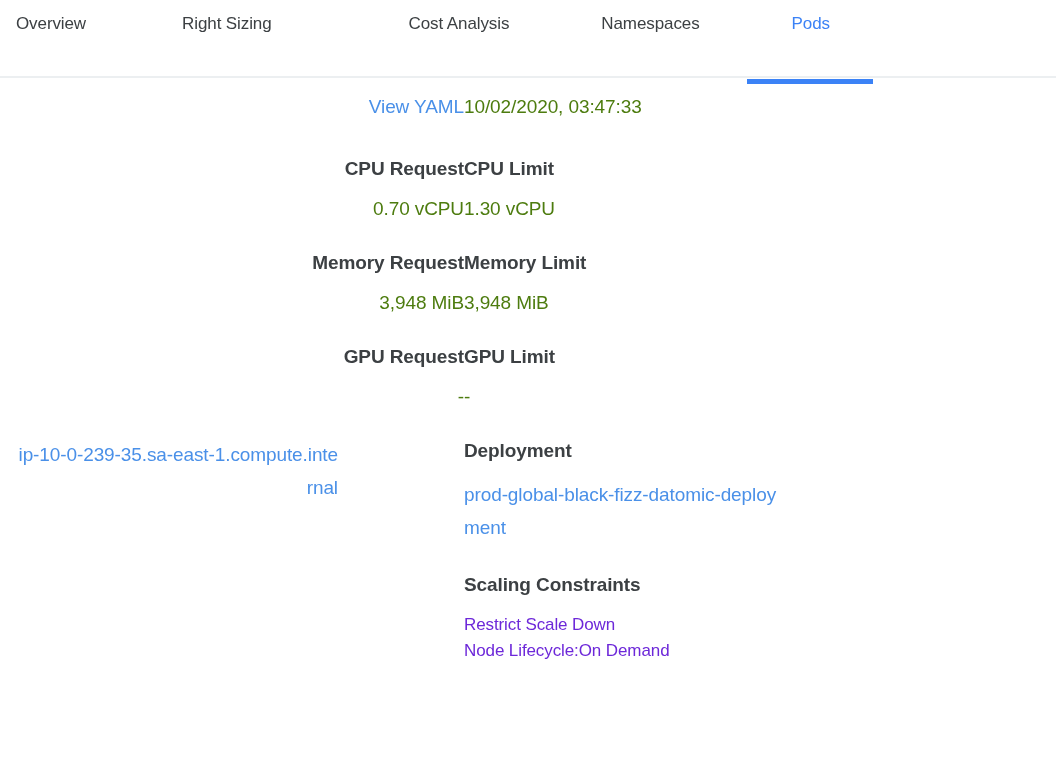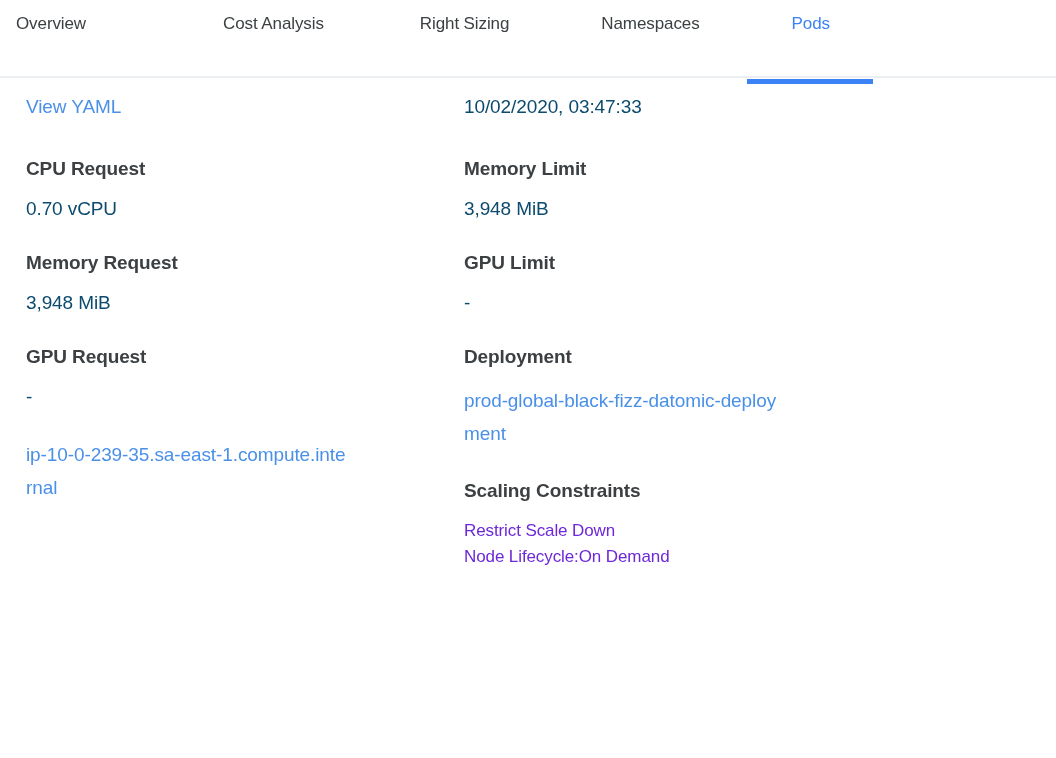--- a/index.html
+++ b/index.html
@@ -56,36 +56,36 @@
   }
 
   
   .content {
     position: relative;
     padding-top: 16px;
   }
   .cols {
     display: flex;
   }
-  .col-left  { width: 464px; padding-left: 26px; box-sizing: border-box; }
+  .col-left  { width: 464px; padding-left: 14px; box-sizing: border-box; text-align: right; }
   .col-right { width: 592px; padding-left: 0px;  box-sizing: border-box; }
 
   .field { margin-bottom: 28px; }
 
   .flabel {
     font-size: 19px;
     font-weight: bold;
     color: #3c4043;
     line-height: 26px;
     margin-bottom: 14px;
     letter-spacing: -0.1px;
   }
   .fvalue {
     font-size: 19px;
-    color: #0c4a6e;
+    color: #4d7c0f;
     line-height: 26px;
     letter-spacing: -0.1px;
   }
   .flink {
     font-size: 19px;
     color: #4a90e8;
     line-height: 33px;
     letter-spacing: -0.1px;
     cursor: pointer;
     display: inline-block;
@@ -103,22 +103,22 @@
     line-height: 26px;
     letter-spacing: -0.1px;
   }
 </style>
 </head>
 <body>
 
 <div class="tabbar">
   <div class="tabs">
     <div class="tab t0">Overview</div>
+    <div class="tab t2">Right Sizing</div>
     <div class="tab t1">Cost Analysis</div>
-    <div class="tab t2">Right Sizing</div>
     <div class="tab t3">Namespaces</div>
     <div class="tab t4 active">Pods</div>
   </div>
 </div>
 
 <div class="content">
   <div class="cols">
 
     <div class="col-left">
 
@@ -148,20 +148,24 @@
       </div>
 
     </div>
 
     <div class="col-right">
 
       <div class="field topline">
         <span class="fvalue">10/02/2020, 03:47:33</span>
       </div>
 
+      <div class="field">
+        <div class="flabel">CPU Limit</div>
+        <div class="fvalue">1.30 vCPU</div>
+      </div>
 
       <div class="field">
         <div class="flabel">Memory Limit</div>
         <div class="fvalue">3,948 MiB</div>
       </div>
 
       <div class="field">
         <div class="flabel">GPU Limit</div>
         <div class="fvalue">-</div>
       </div>

